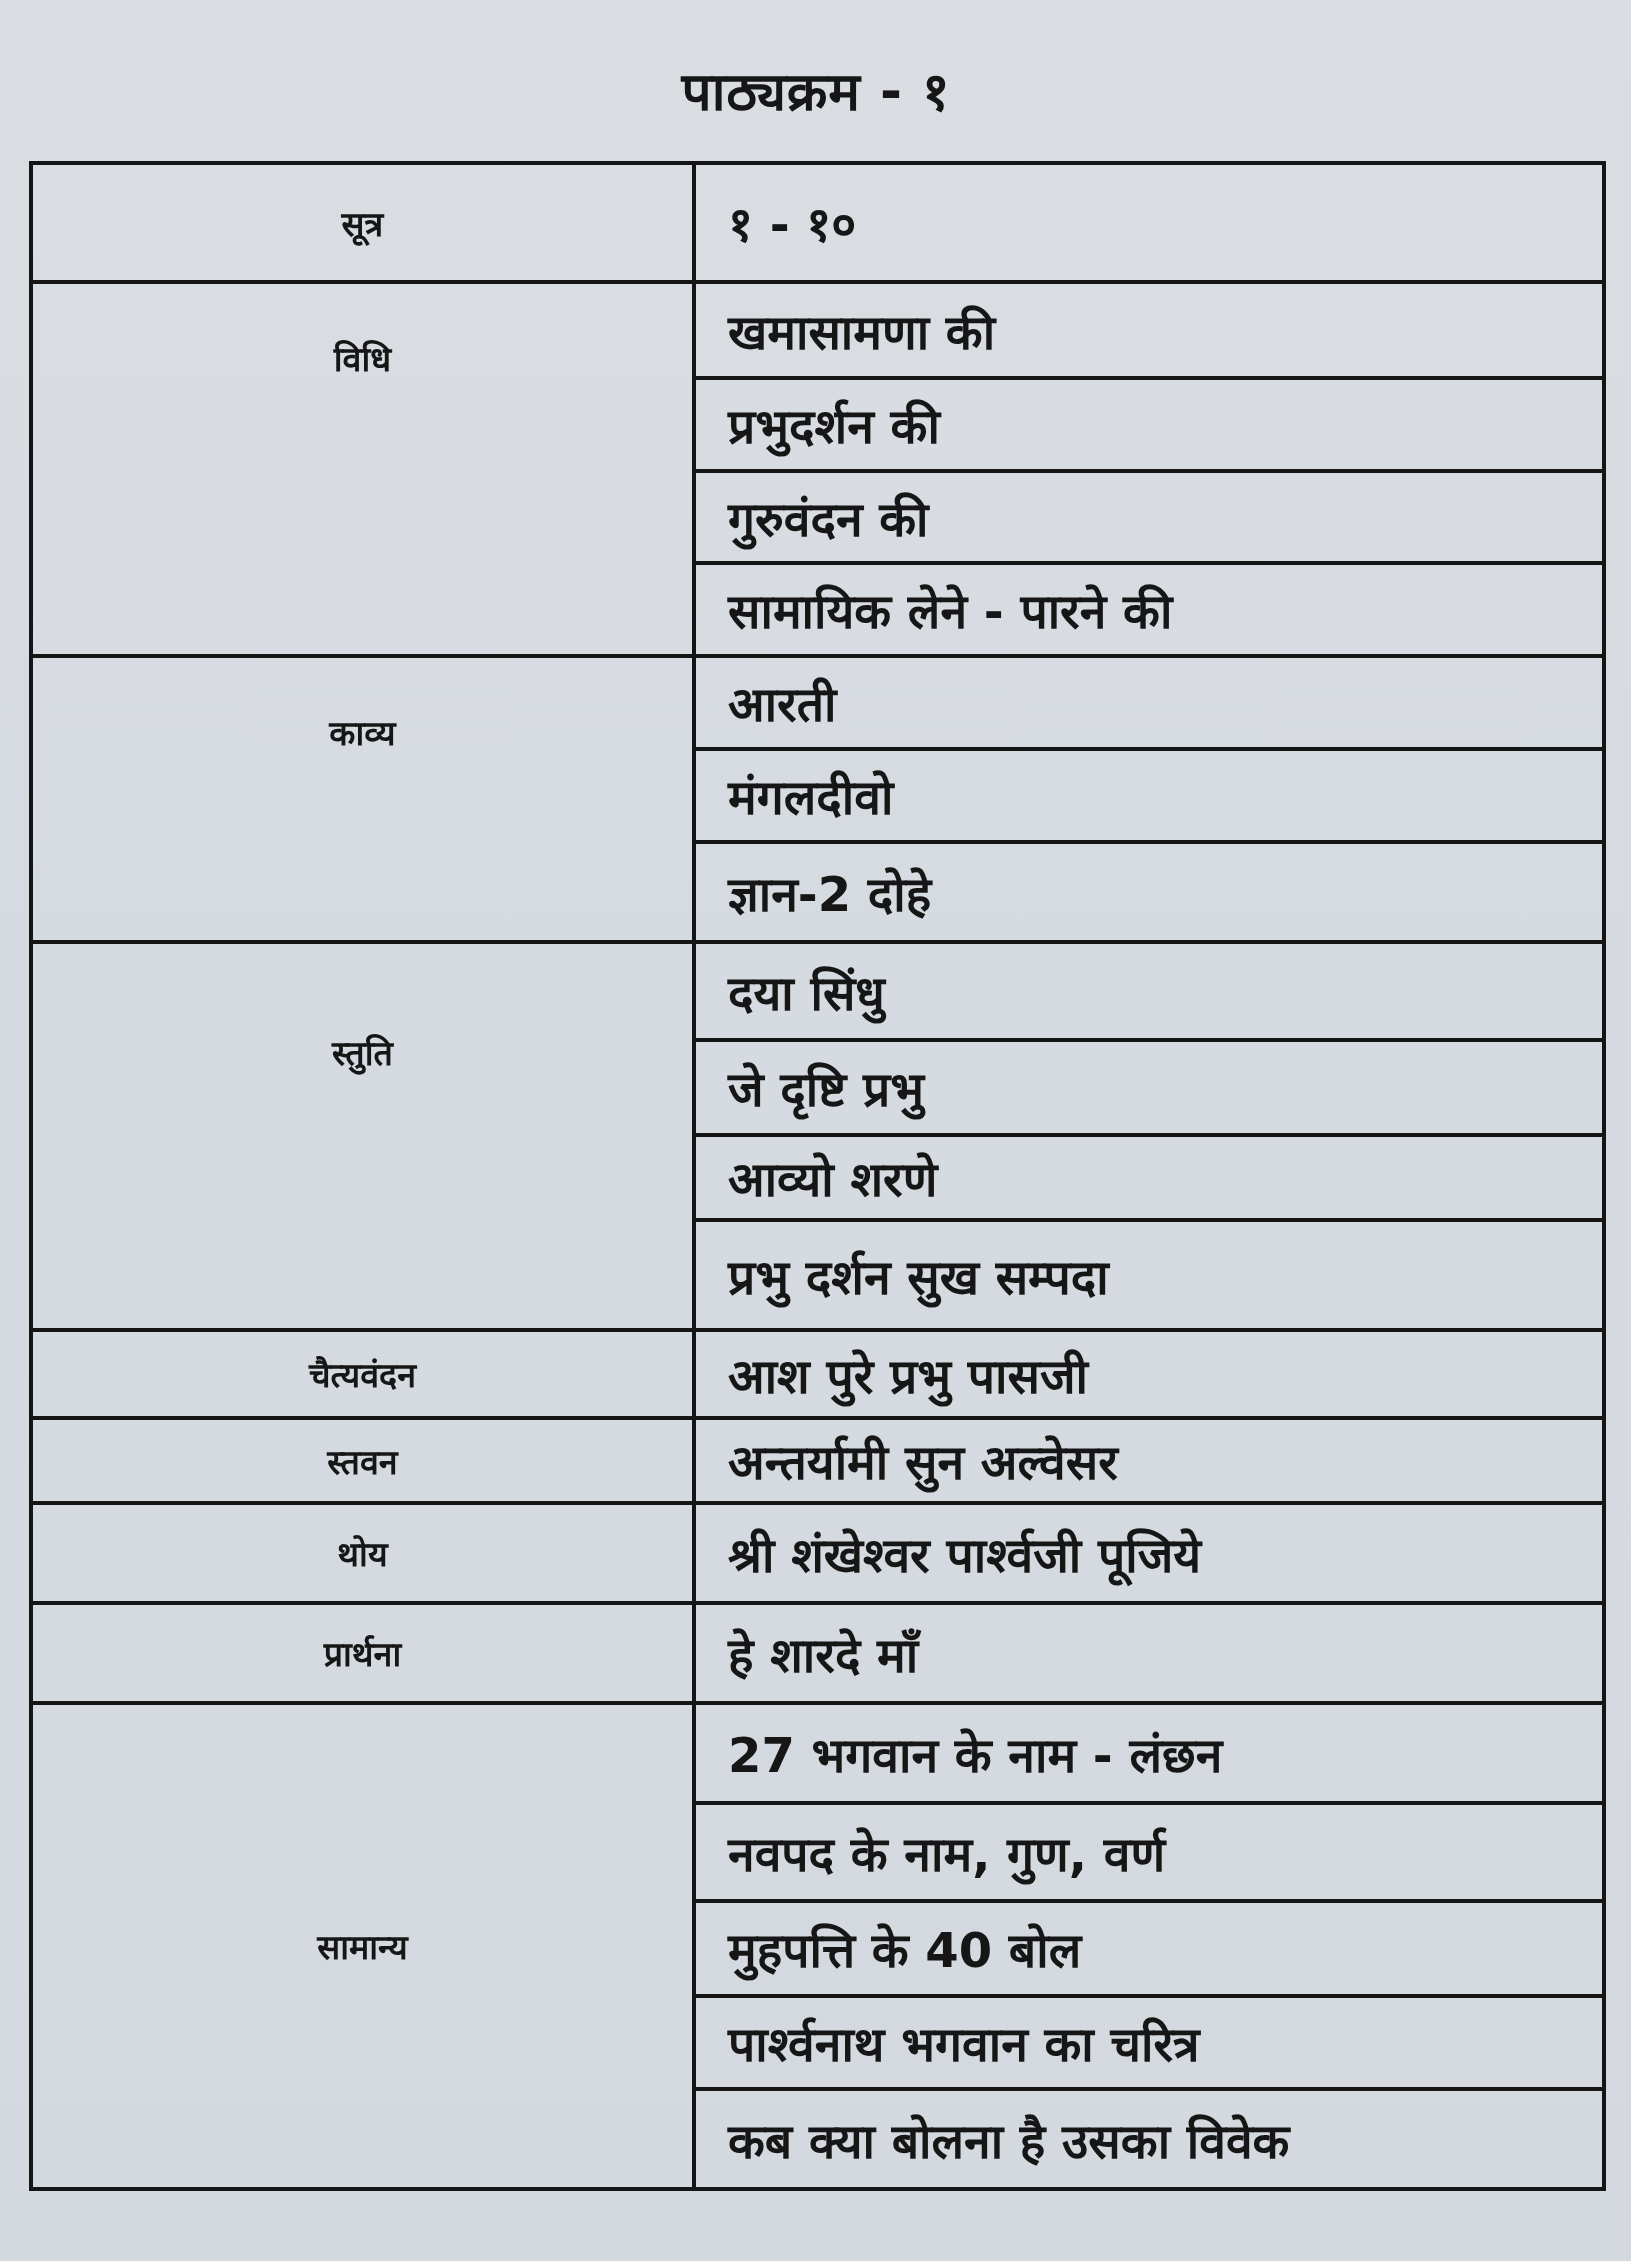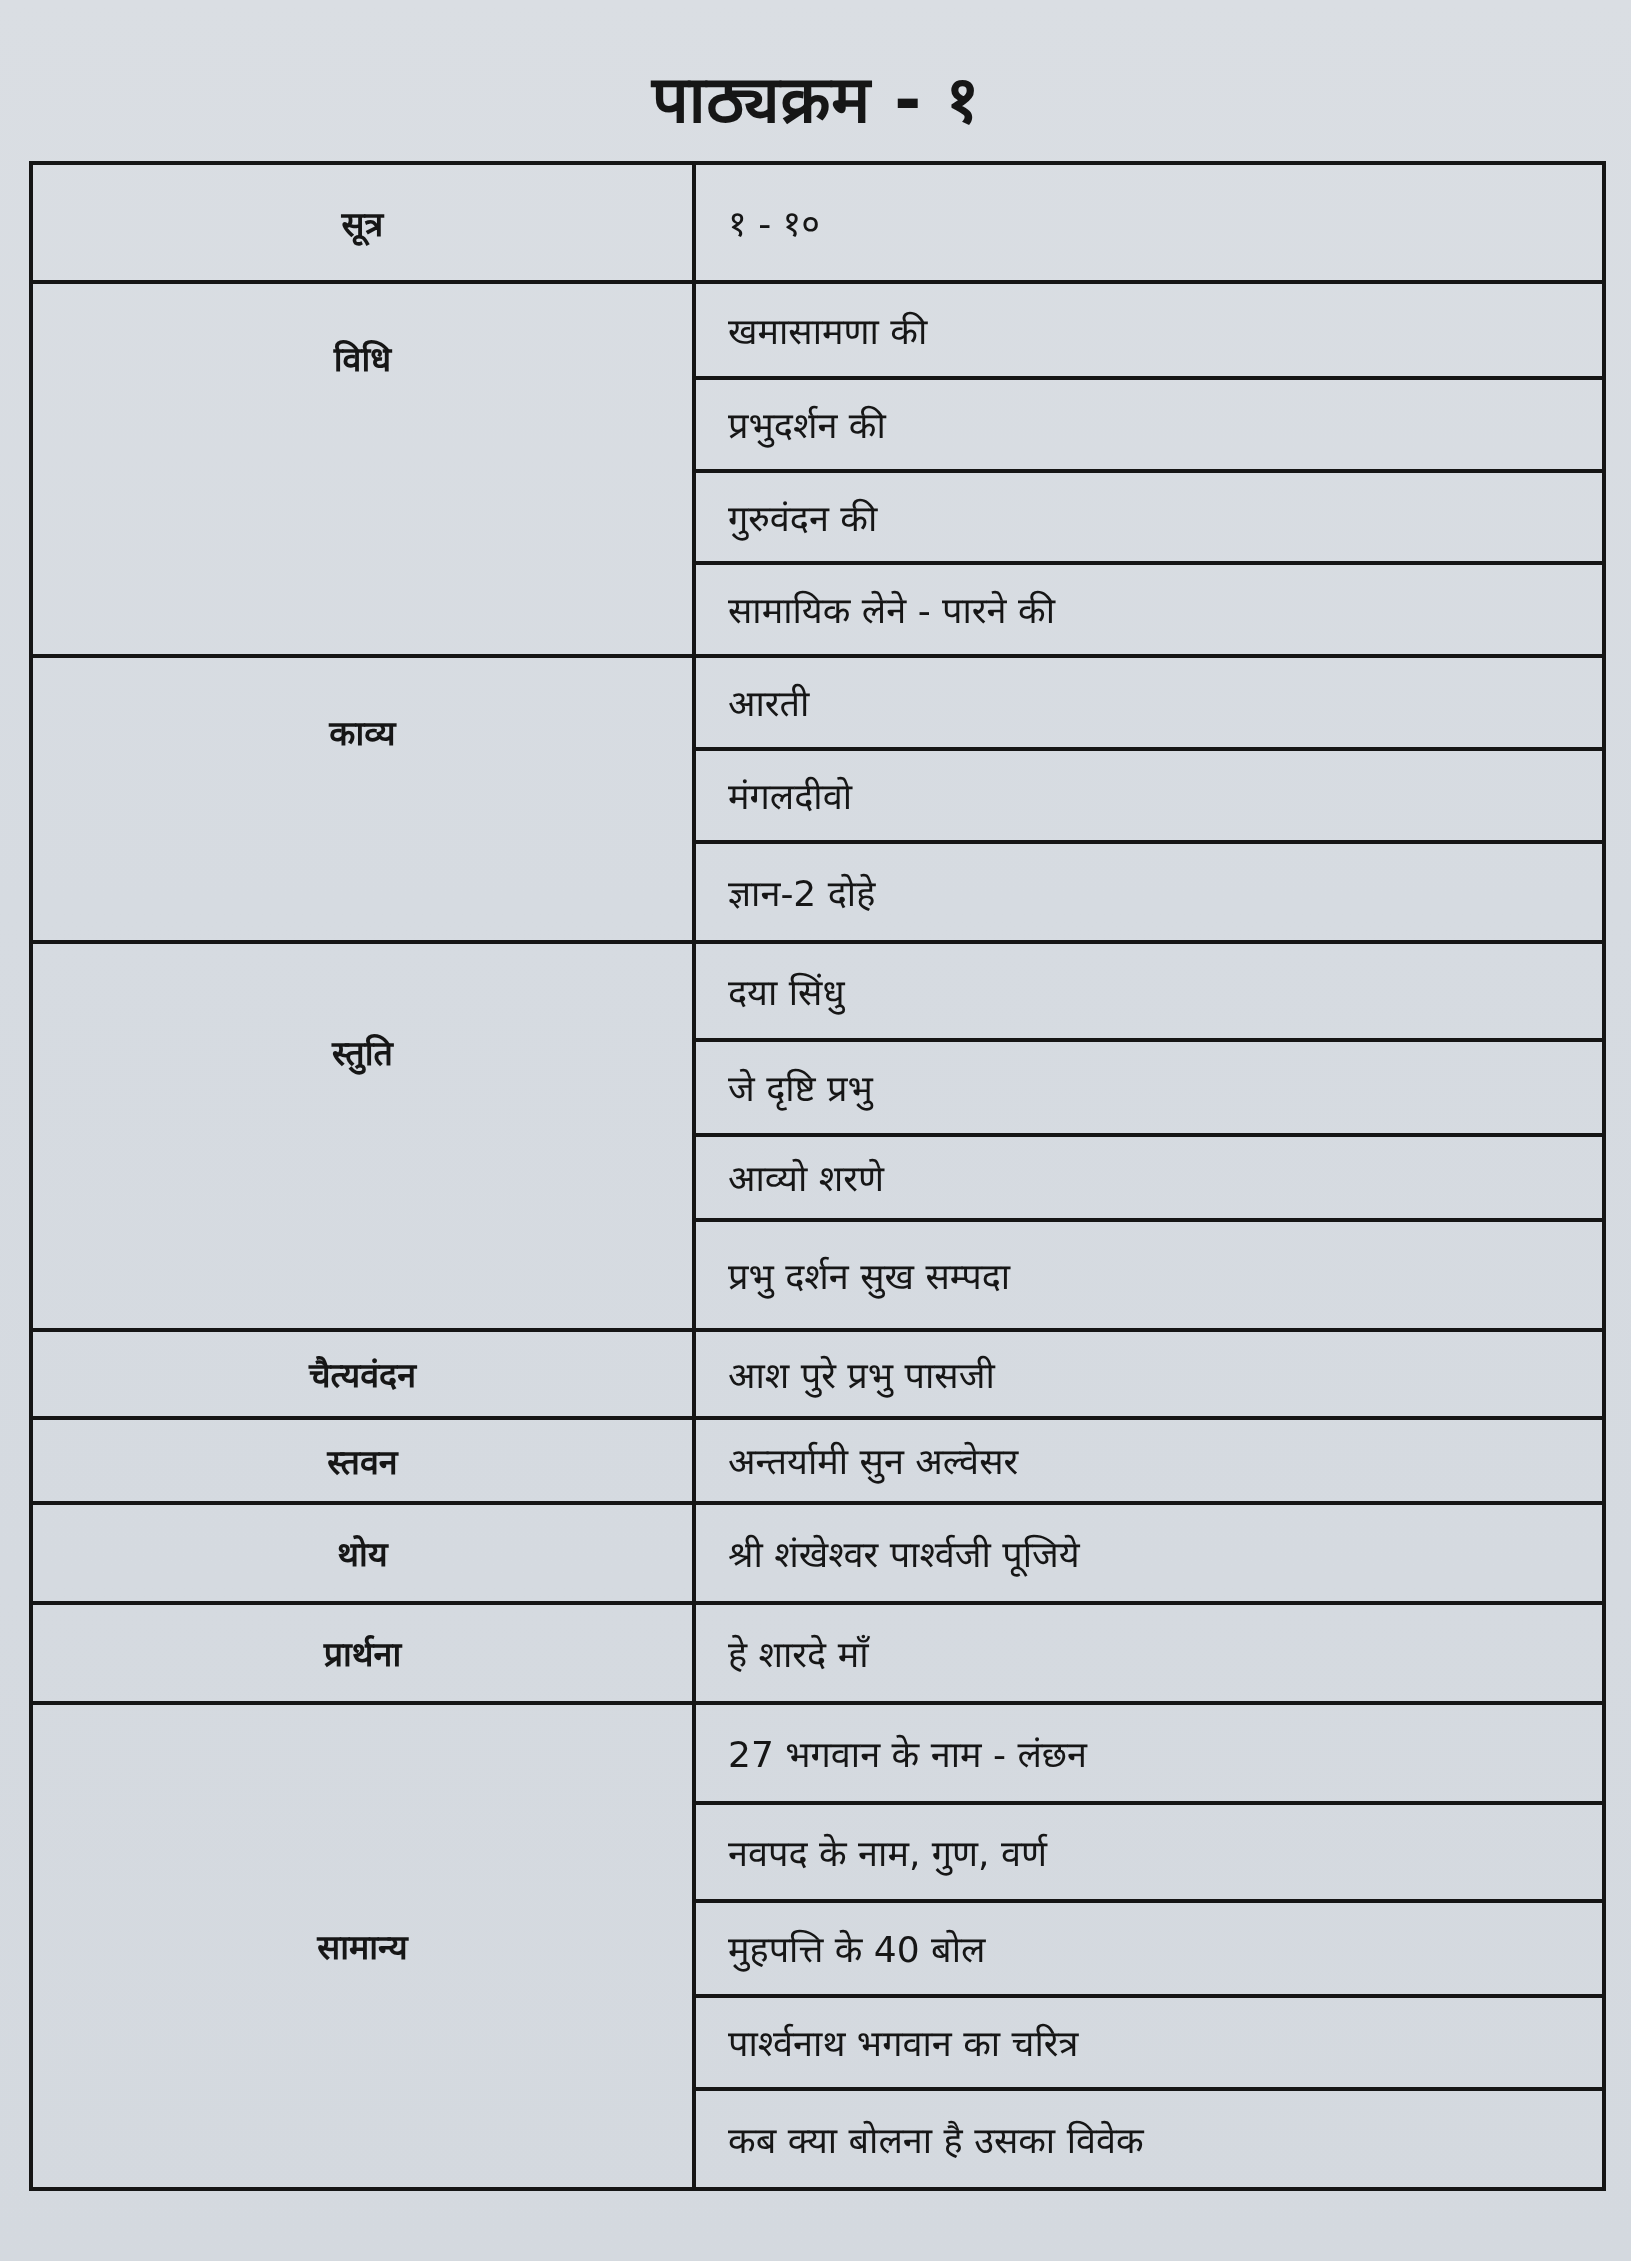--- a/index.html
+++ b/index.html
@@ -14,36 +14,37 @@
       font-family: "DejaVu Sans", "Liberation Sans", sans-serif;
       color: #161616;
       background: linear-gradient(180deg, #dadee3 0%, #d6dbe1 40%, #d4d9df 100%);
     }
     .page-title {
       position: absolute;
       top: 53px;
       left: 0;
       width: 1632px;
       text-align: center;
-      font-size: 65px;
+      font-size: 53px;
       font-weight: bold;
       letter-spacing: 0.8px;
     }
     .syllabus-table {
       position: absolute;
       left: 29px;
       top: 161px;
       width: 1577px;
       border-collapse: collapse;
       table-layout: fixed;
     }
     .syllabus-table td {
       border: 4.2px solid #151515;
-      font-size: 36px;
+      font-size: 48px;
       vertical-align: middle;
+      font-weight: bold;
     }
     .syllabus-table td.cat {
       width: 663px;
       text-align: center;
       font-weight: bold;
       font-size: 34px;
     }
     .syllabus-table td.cat.top-align {
       vertical-align: top;
       padding-top: 51px;

